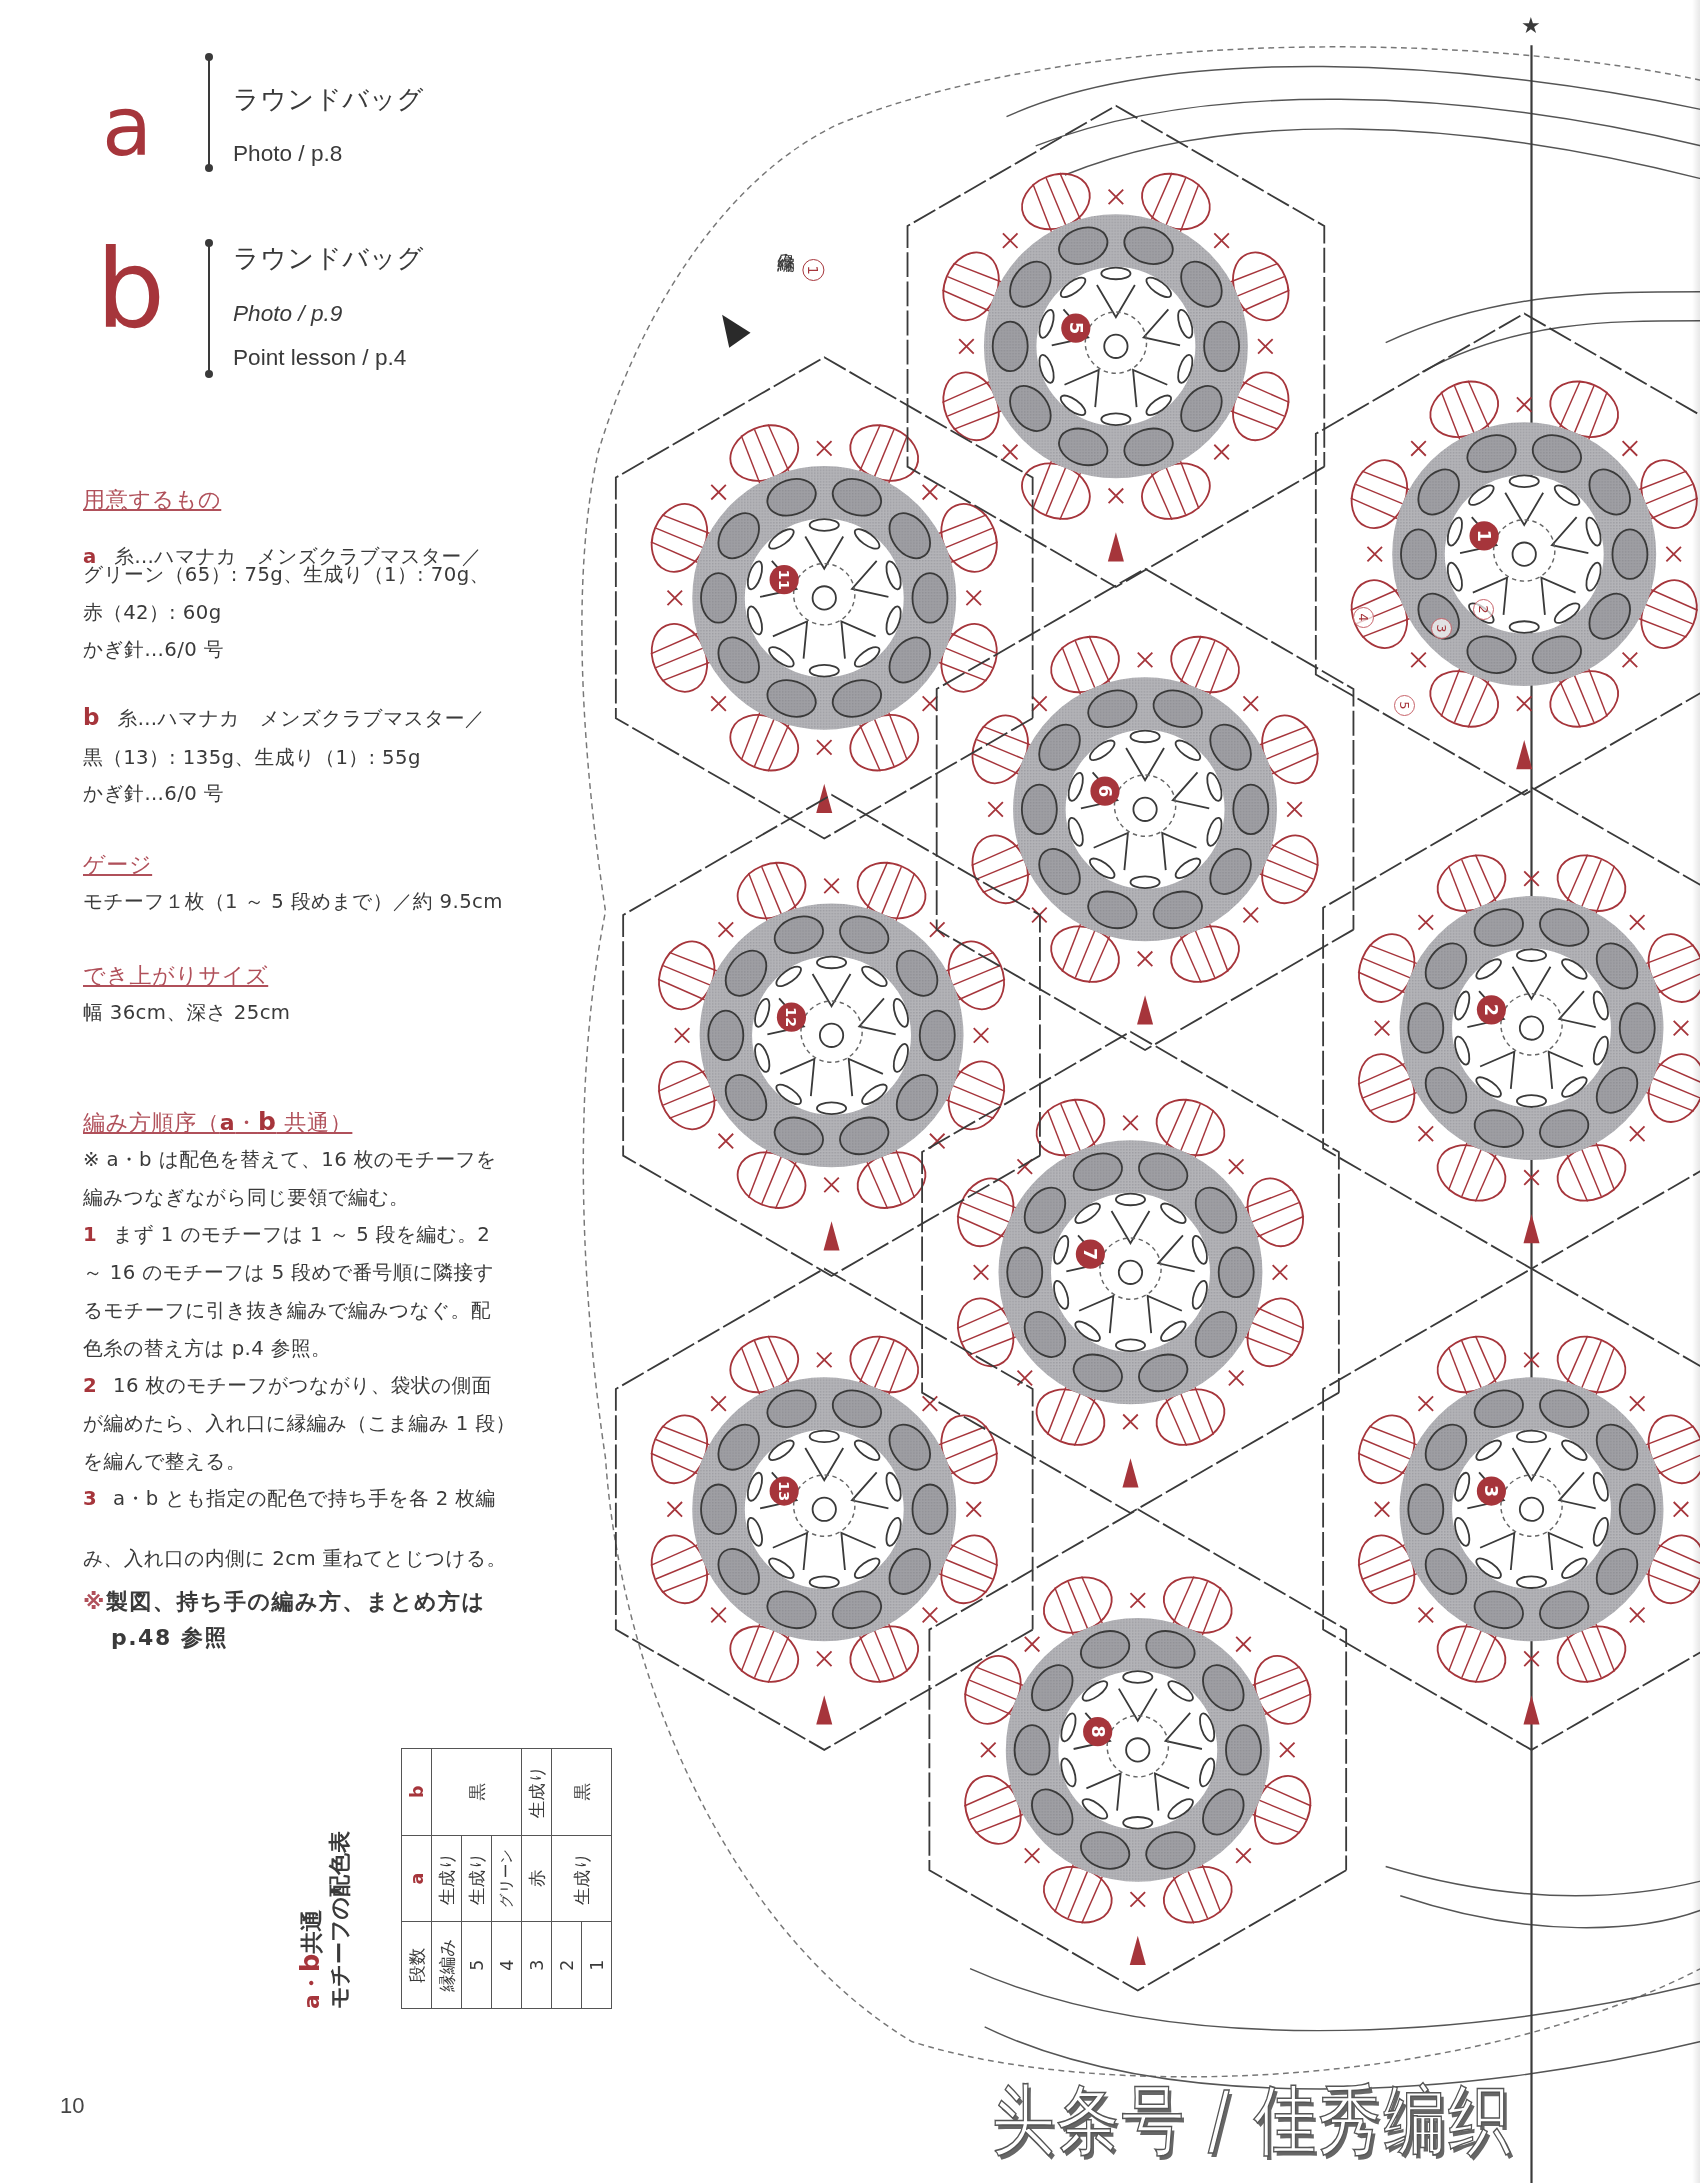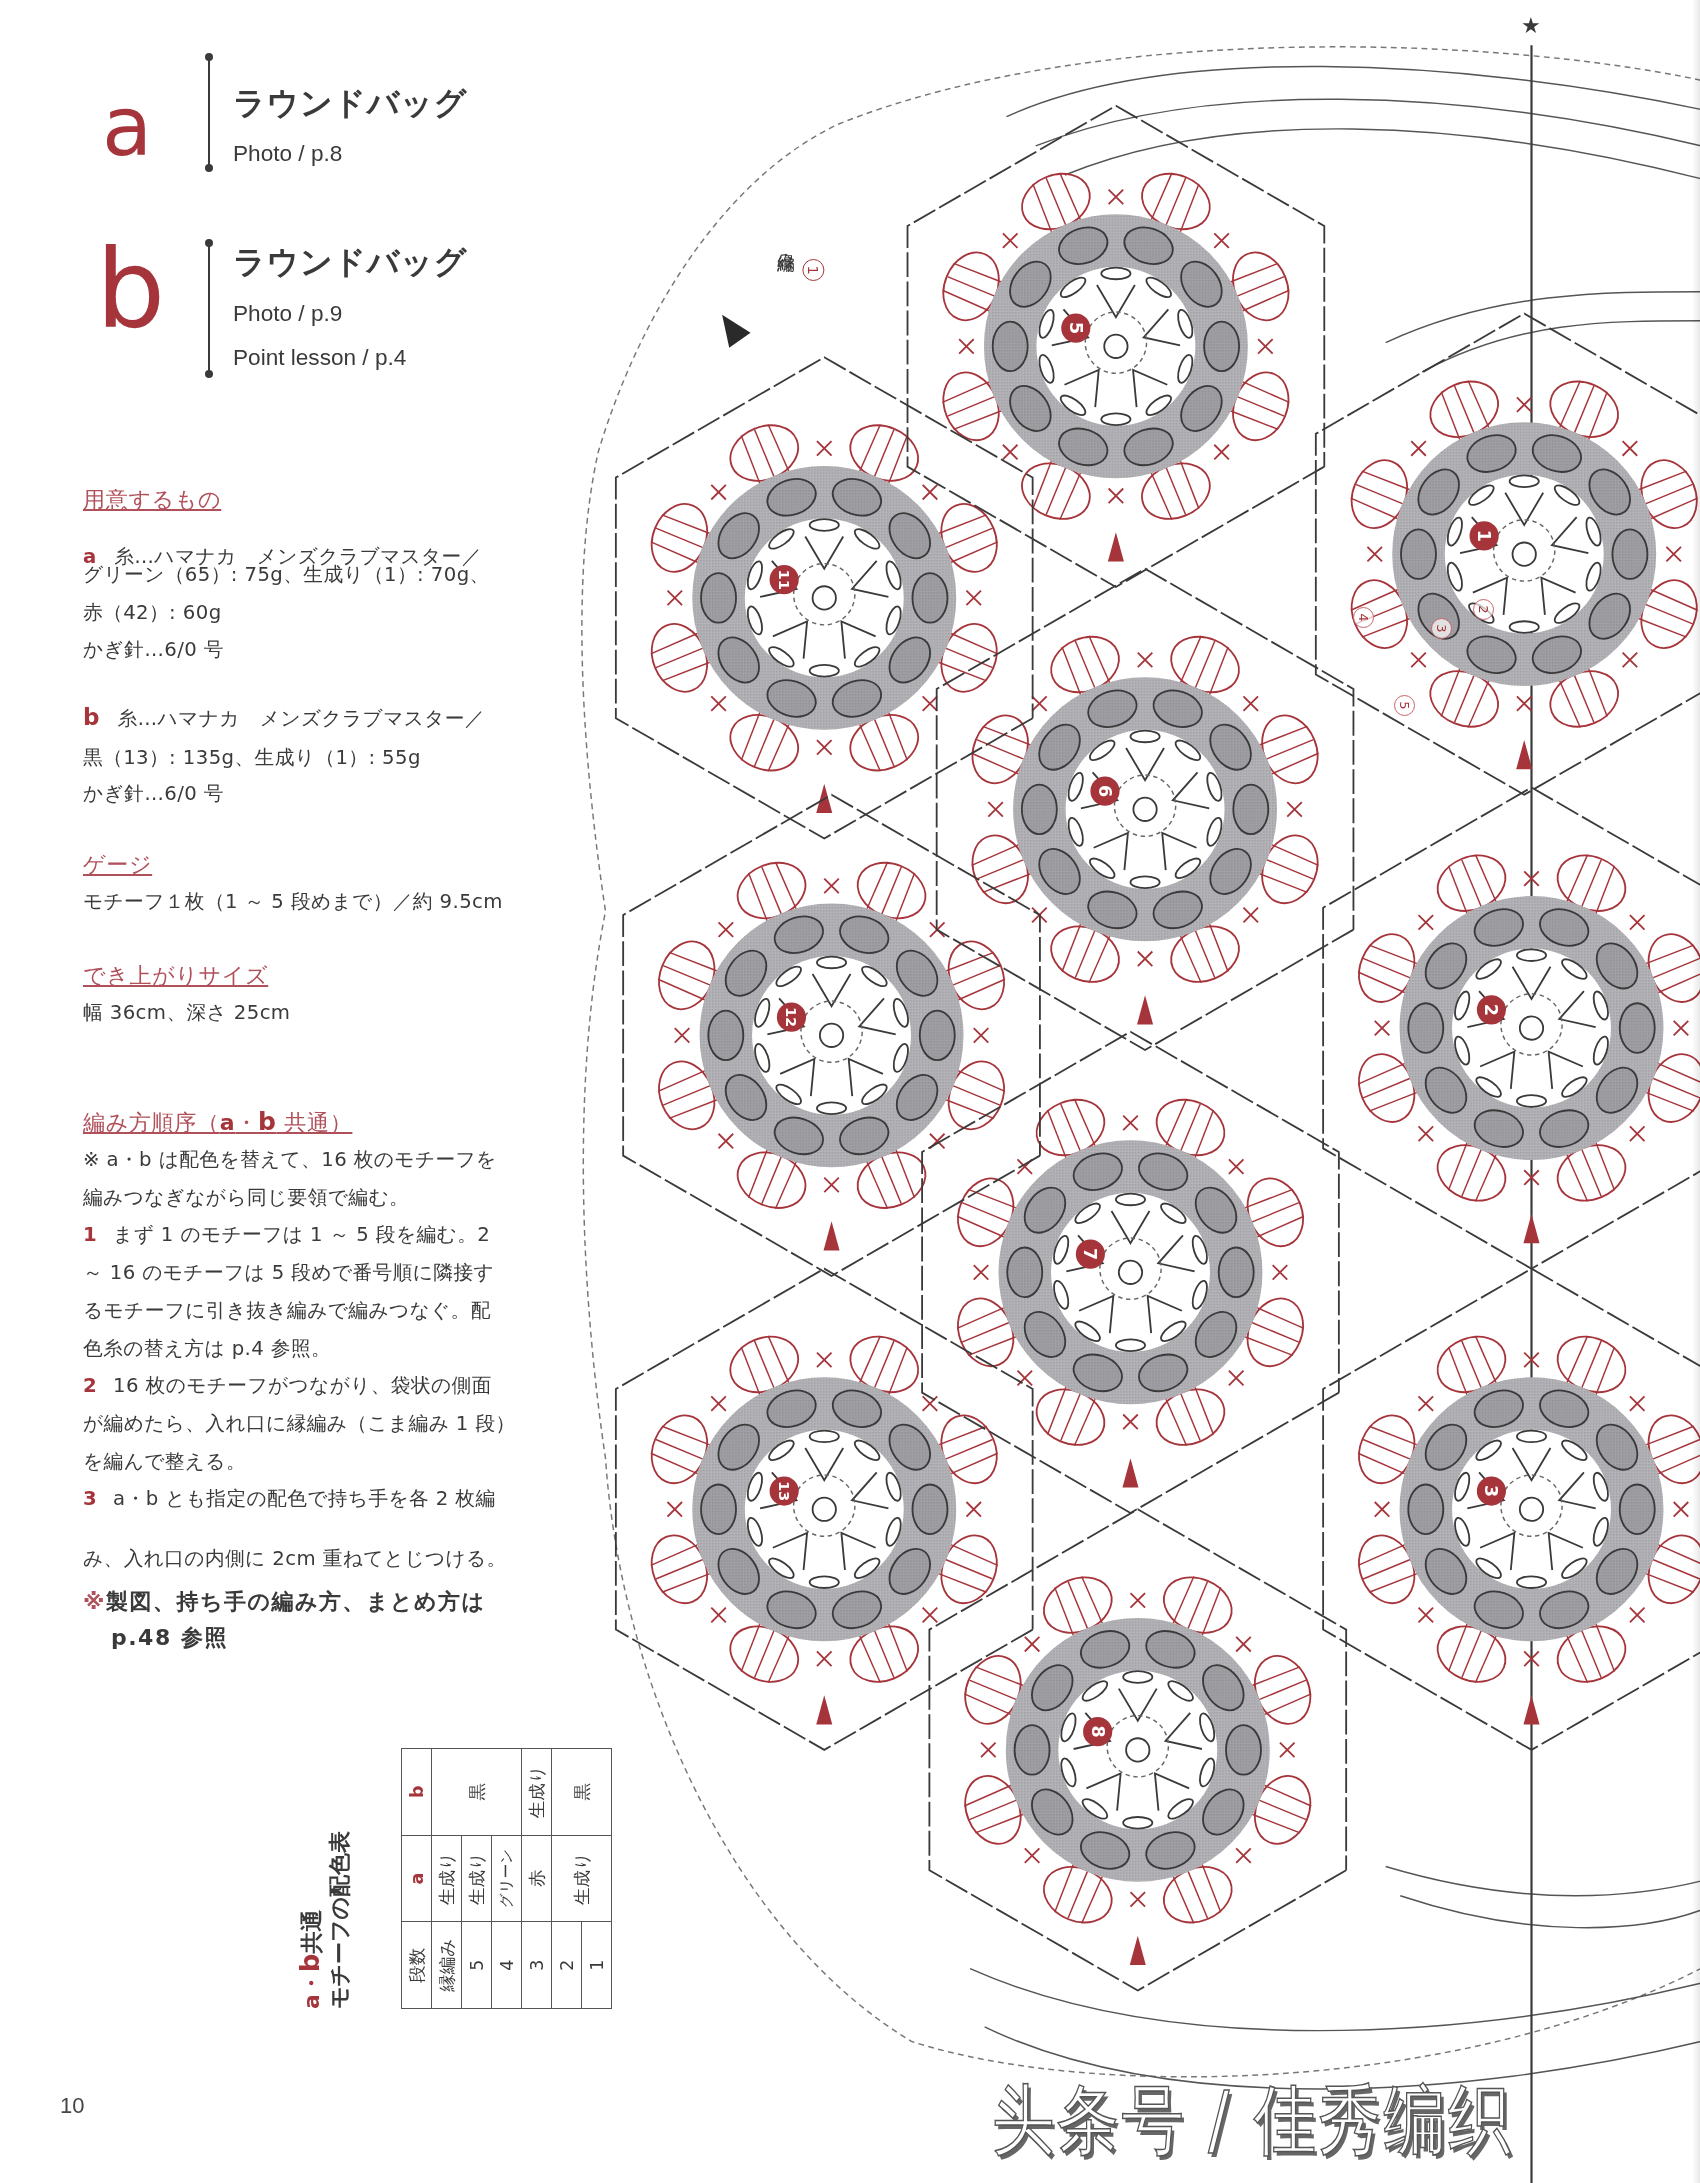--- a/index.html
+++ b/index.html
@@ -6,21 +6,21 @@
   body {
     width:1701px; height:2183px; position:relative; overflow:hidden;
     background:#ffffff; color:#3a3a3a;
     font-family:"DejaVu Sans", sans-serif;
   }
   .abs { position:absolute; }
   .big-letter { position:absolute; color:#a6353b; font-family:"DejaVu Sans", sans-serif; font-weight:400; line-height:1; }
   .vline { position:absolute; width:2.2px; background:#3a3a3a; }
   .vline::before, .vline::after { content:""; position:absolute; left:-2.9px; width:8px; height:8px; border-radius:50%; background:#3a3a3a; }
   .vline::before { top:-3.6px; } .vline::after { bottom:-3.6px; }
-  .title-jp { position:absolute; font-size:32px; color:#3a3a3a; letter-spacing:0.7px;font-weight:bold; }
+  .title-jp { position:absolute; font-size:26px; color:#3a3a3a; letter-spacing:0.7px; }
   .ref { position:absolute; font-size:22.6px; color:#3a3a3a; font-family:"Liberation Sans", sans-serif; }
   .sec-head { position:absolute; left:83px; font-size:22px; color:#b0505a; letter-spacing:0.7px;text-decoration:underline; }
   .body-line { position:absolute; left:83px; font-size:19.7px; color:#3a3a3a; white-space:nowrap; letter-spacing:0.4px; }
   .red-b { color:#a6353b; font-weight:bold; }
   .step-num { color:#a6353b; font-weight:bold; margin-right:16px; }
   .note { position:absolute; left:83px; font-size:22px; color:#3a3a3a; font-weight:bold; letter-spacing:1.5px; white-space:nowrap; }
   .note .mark { color:#b0505a; }
   
   .tbl-wrap { position:absolute; left:310px; top:1746px; width:306px; height:263px; }
   .tbl-rot { position:absolute; left:0; top:0; transform-origin: 0 0; }
@@ -836,21 +836,21 @@
 </style>
 
 <div class="big-letter" style="left:102px; top:86px; font-size:82px;">a</div>
 <div class="vline" style="left:208px; top:57px; height:111px;"></div>
 <div class="title-jp" style="left:233px; top:82px;">ラウンドバッグ</div>
 <div class="ref" style="left:233px; top:141px;">Photo / p.8</div>
 
 <div class="big-letter" style="left:96px; top:235px; font-size:109px;">b</div>
 <div class="vline" style="left:208px; top:243px; height:131px;"></div>
 <div class="title-jp" style="left:233px; top:241px;">ラウンドバッグ</div>
-<div class="ref" style="left:233px; top:301px;">Photo / p.9</div>
+<div class="ref" style="left:233px; top:301px;font-style:italic;">Photo / p.9</div>
 <div class="ref" style="left:233px; top:345px;">Point lesson / p.4</div>
 
 <div class="sec-head" style="top:485px;">用意するもの</div>
 <div class="body-line" style="top:516px;margin-top:27px;">
   <span class="red-b" style="margin-right:17.5px;">a</span><span>糸…ハマナカ　メンズクラブマスター／</span>
 </div>
 <div class="body-line" style="top:561px;">グリーン（65）: 75g、生成り（1）: 70g、</div>
 <div class="body-line" style="top:599px;">赤（42）: 60g</div>
 <div class="body-line" style="top:636px;">かぎ針…6/0 号</div>
 

